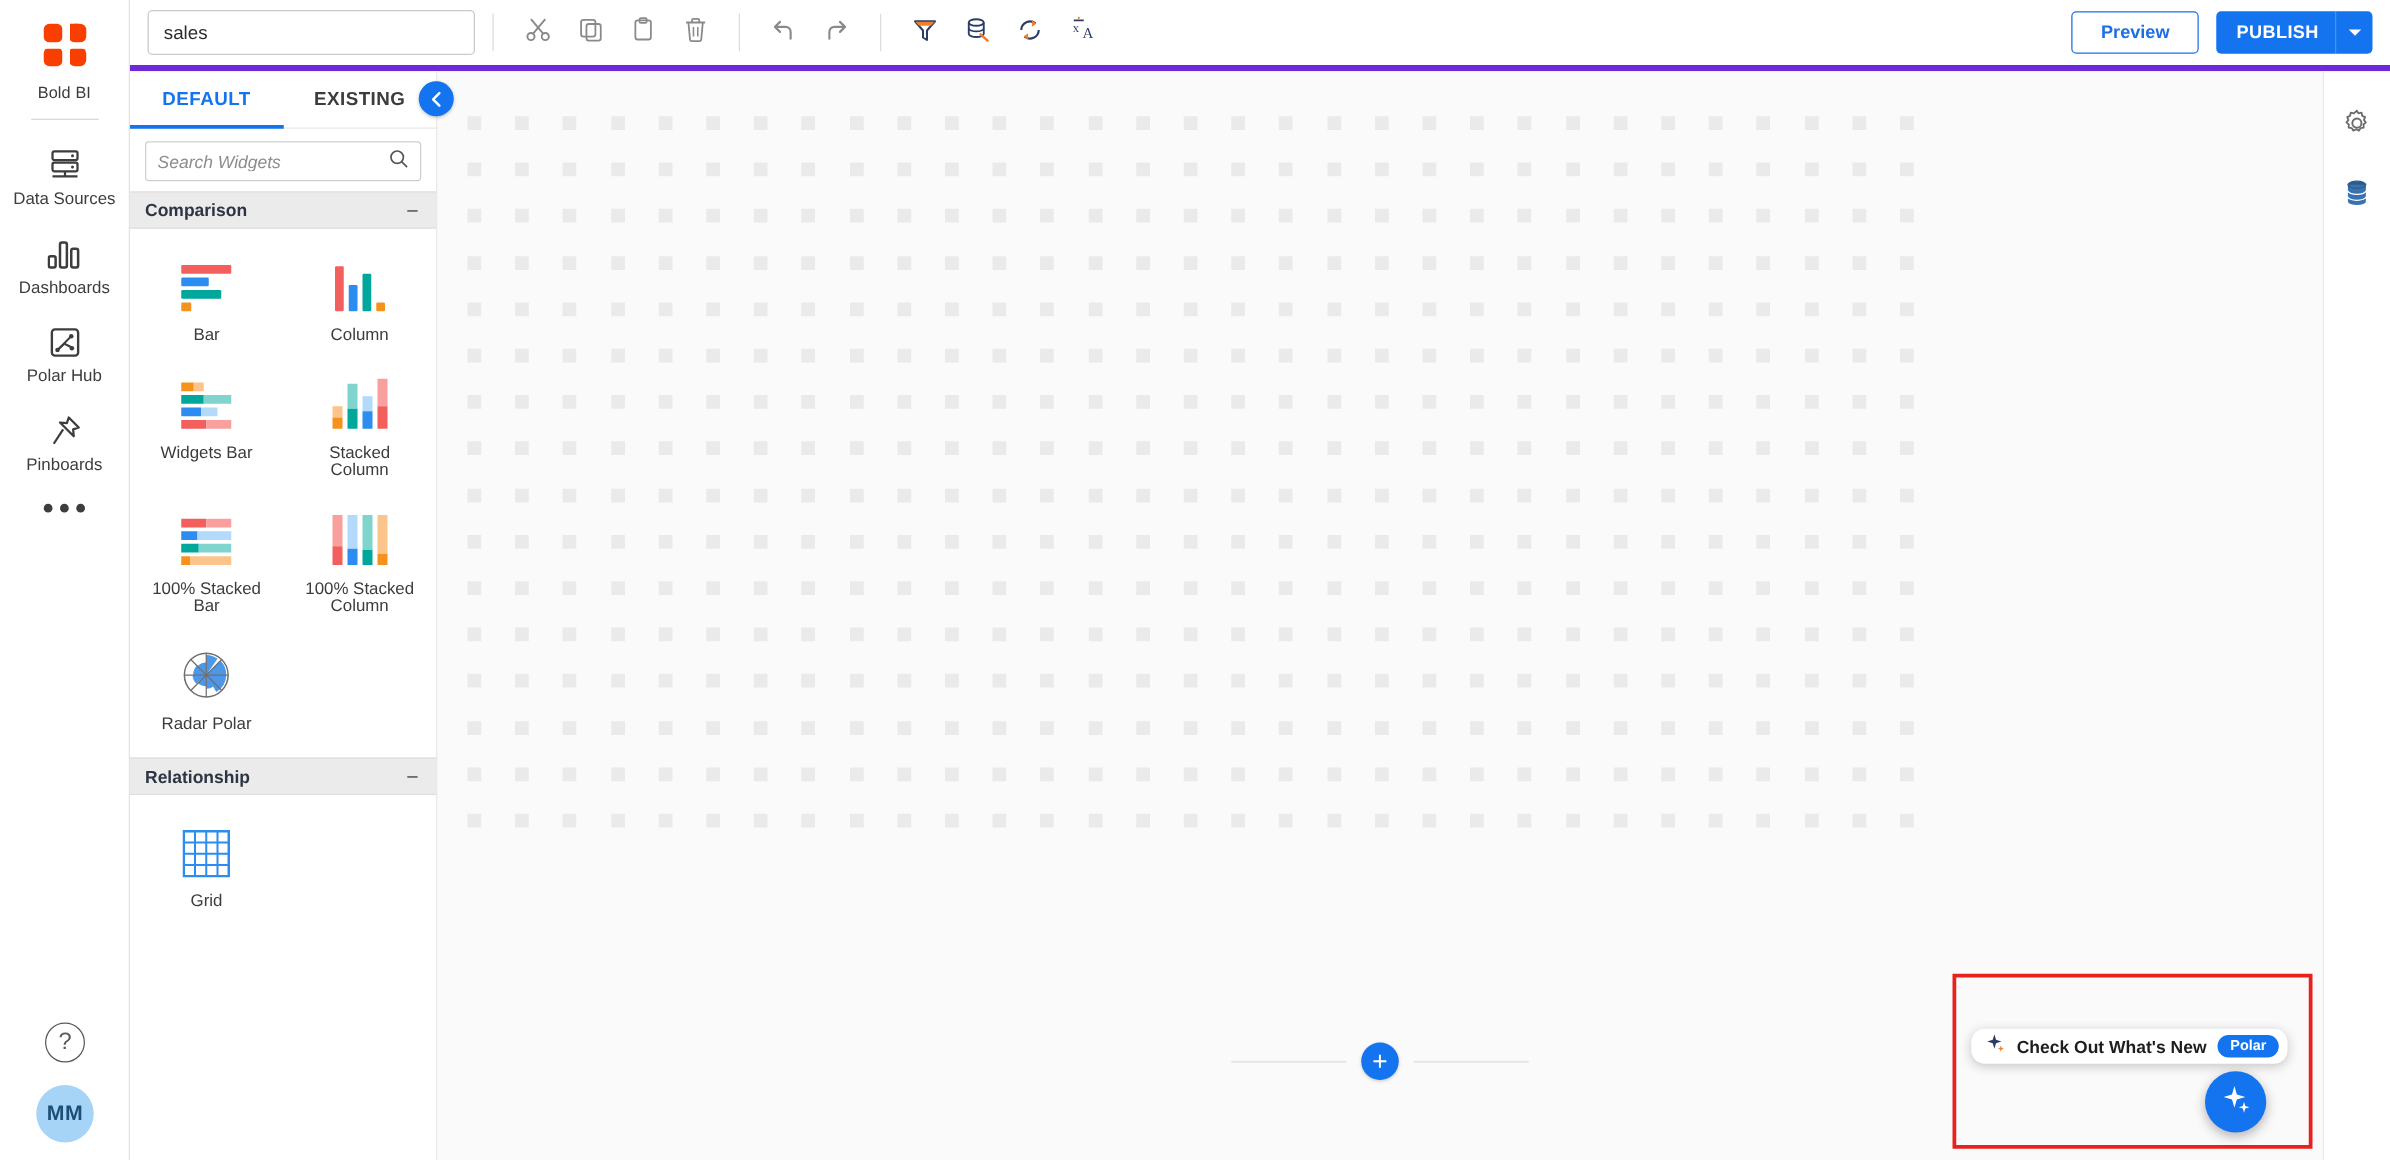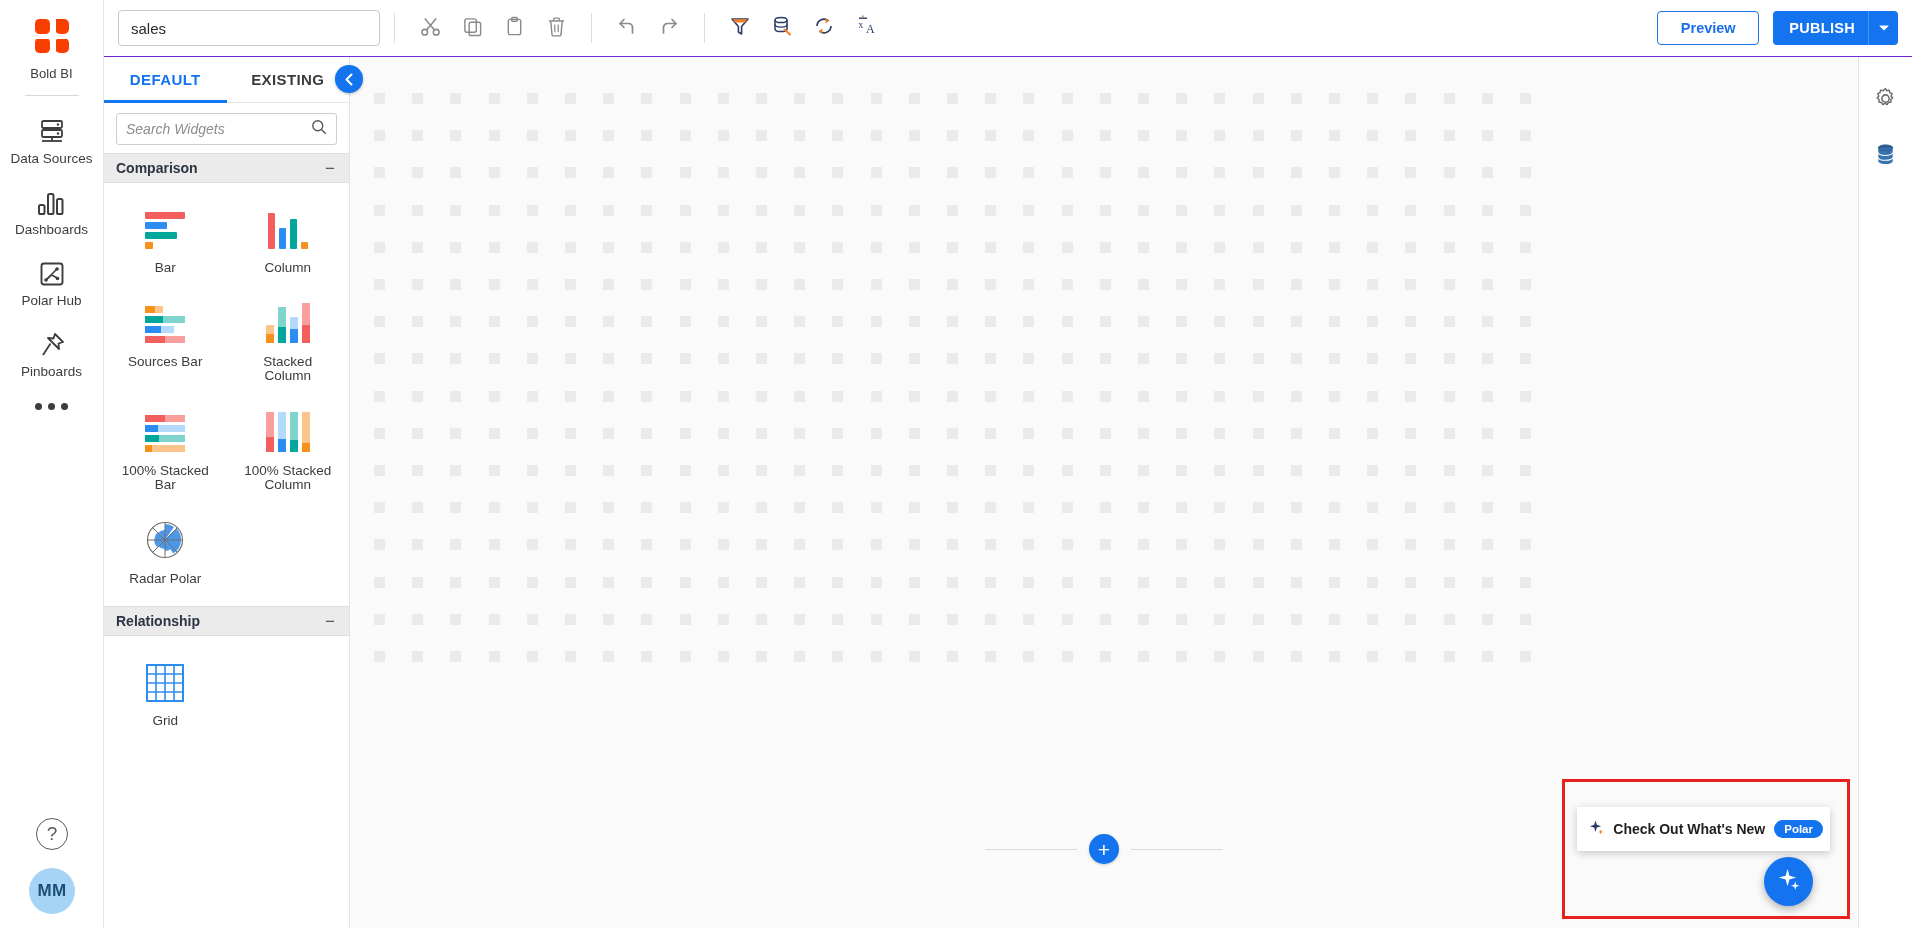--- a/index.html
+++ b/index.html
@@ -48,21 +48,21 @@
     font-size: 17px; font-weight: bold; letter-spacing:.4px; cursor:pointer;
   }
 
   
   .maincol { flex: 1; display: flex; flex-direction: column; min-width: 0; }
 
   
   .topbar {
     height: 57px; flex: 0 0 57px;
     display: flex; align-items: center;
-    border-bottom: 1px solid #6d28d9;
+    border-bottom: 5px solid #6d28d9;
     background: #fff;
     padding-left: 14px;
   }
   .title-input {
     width: 262px; height: 36px;
     border: 1px solid #c9c9c9; border-radius: 4px;
     padding: 0 12px; font-size: 15px; color: #2a2a2a;
     font-family: "Liberation Sans", sans-serif;
     background: #fff; outline: none;
   }
@@ -177,21 +177,21 @@
 
   
   .whatsnew-outline {
     position: absolute; right: 8px; bottom: 9px;
     width: 288px; height: 140px;
     border: 3px solid #e8211c;
     pointer-events: none; z-index: 20;
   }
   .whatsnew-bubble {
     position: absolute; right: 28px; bottom: 77px;
-    height: 44px; background: #fff; border-radius: 1px;
+    height: 28px; background: #fff; border-radius: 11px;
     box-shadow: 0 2px 9px rgba(0,0,0,.22);
     display: flex; align-items: center; gap: 9px;
     padding: 0 7px 0 10px; z-index: 21;
   }
   .whatsnew-bubble .wn-text { font-size: 14px; font-weight: bold; color: #1e1e1e; }
   .wn-beta {
     background: #1474ef; color: #fff; font-size: 11.5px; font-weight: bold;
     border-radius: 9px; padding: 3px 10px;
   }
   .fab {
@@ -489,21 +489,21 @@
                   <span class="segrow">
                       <i style="width:16px;background:#2d8cf0"></i>
                       <i style="width:13px;background:#b3d9fb"></i>
                     </span>
                   <span class="segrow">
                       <i style="width:20px;background:#f25f5c"></i>
                       <i style="width:20px;background:#f9a09e"></i>
                     </span>
                 </span>
               </span>
-              <span class="wlabel">Sources Bar</span>
+              <span class="wlabel">Widgets Bar</span>
             </div>
 
             <div class="wcell">
               <span class="wicon">
                 <span class="colset" style="align-items:flex-end">
                   <span class="segcol" style="height:18px">
                       <i style="height:9px;background:#f5921e"></i>
                       <i style="height:9px;background:#fbc48a"></i>
                     </span>
                   <span class="segcol" style="height:36px">

